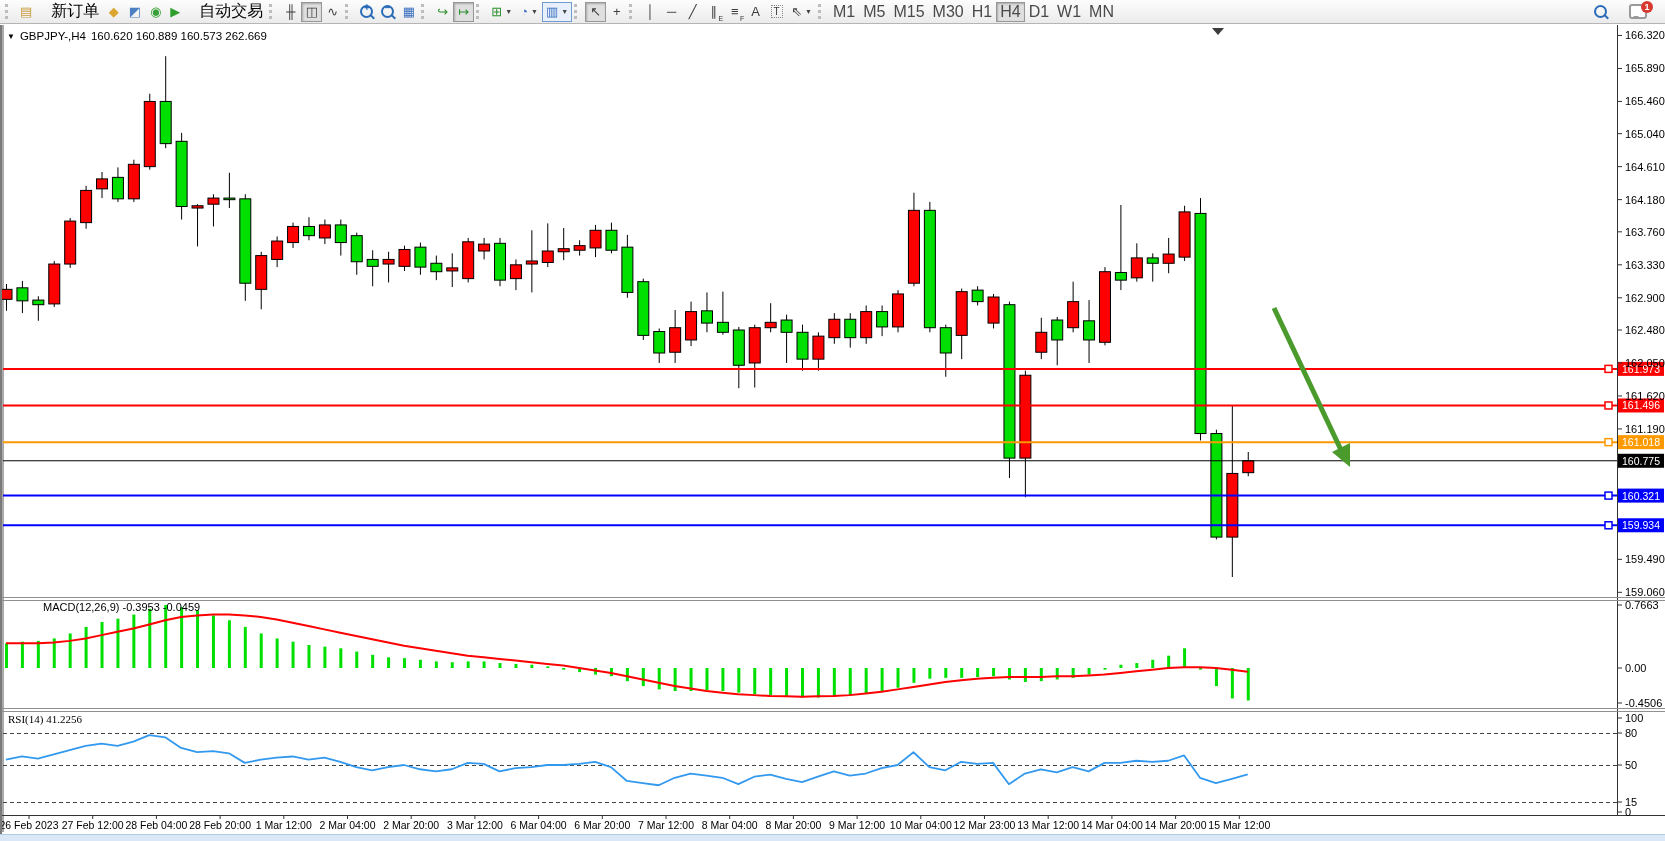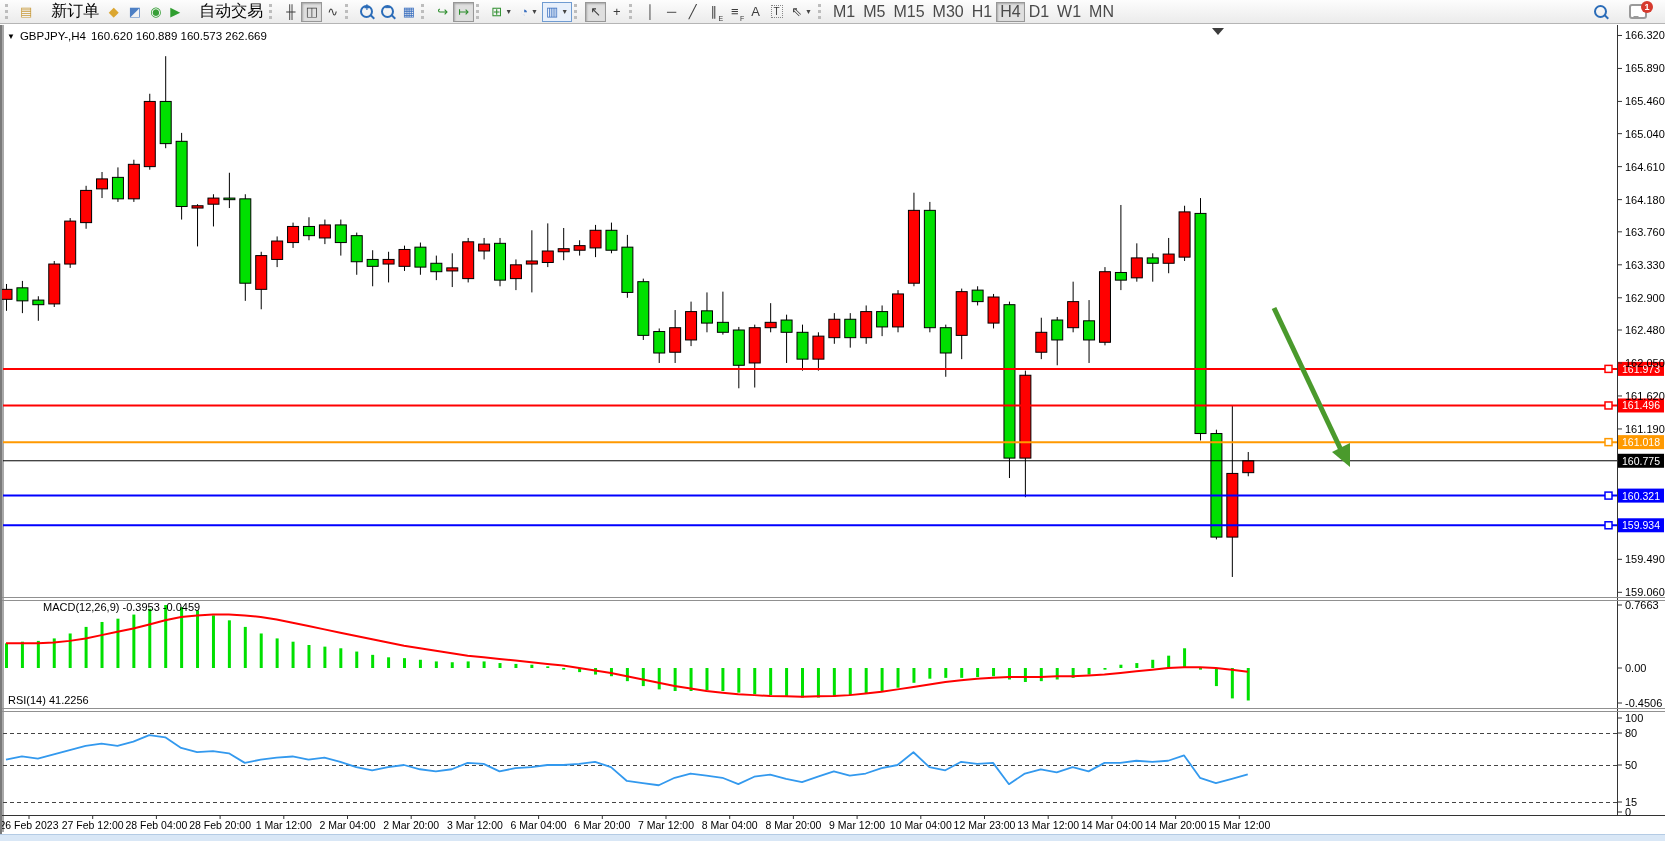--- a/index.html
+++ b/index.html
@@ -31,21 +31,21 @@
                  border-top-color:#9a9a9a;}
   .badge{position:absolute;top:-5px;right:-8px;width:12px;height:12px;border-radius:50%;
          background:#d63a2e;color:#fff;font-size:9px;font-weight:bold;display:flex;
          align-items:center;justify-content:center;}
   
   .chart-title{position:absolute;left:7px;top:30px;font-size:11.5px;color:#000;z-index:4;
                display:flex;align-items:center;gap:5px;}
   .chart-title .tri{font-size:8px;color:#000;}
   .ind-label{position:absolute;font-size:11px;color:#000;z-index:4;}
   .macd-label{left:8px;top:601px;margin-left:35px;}
-  .rsi-label{left:8px;top:694px;}
+  .rsi-label{left:8px;top:713px;font-family:Liberation Serif, serif;}
   .bottom-strip{position:absolute;left:0;top:834px;width:1665px;height:7px;
                 background:#d9e7f6;border-top:1px solid #b4cbe4;z-index:3;}
   .win-left-edge{position:absolute;left:0;top:25px;width:2px;height:816px;background:#7a7a7a;z-index:3;}
   svg.plot{position:absolute;left:0;top:0;z-index:1;}
 </style>
 </head>
 <body>
 
 <div class="screen">
 

